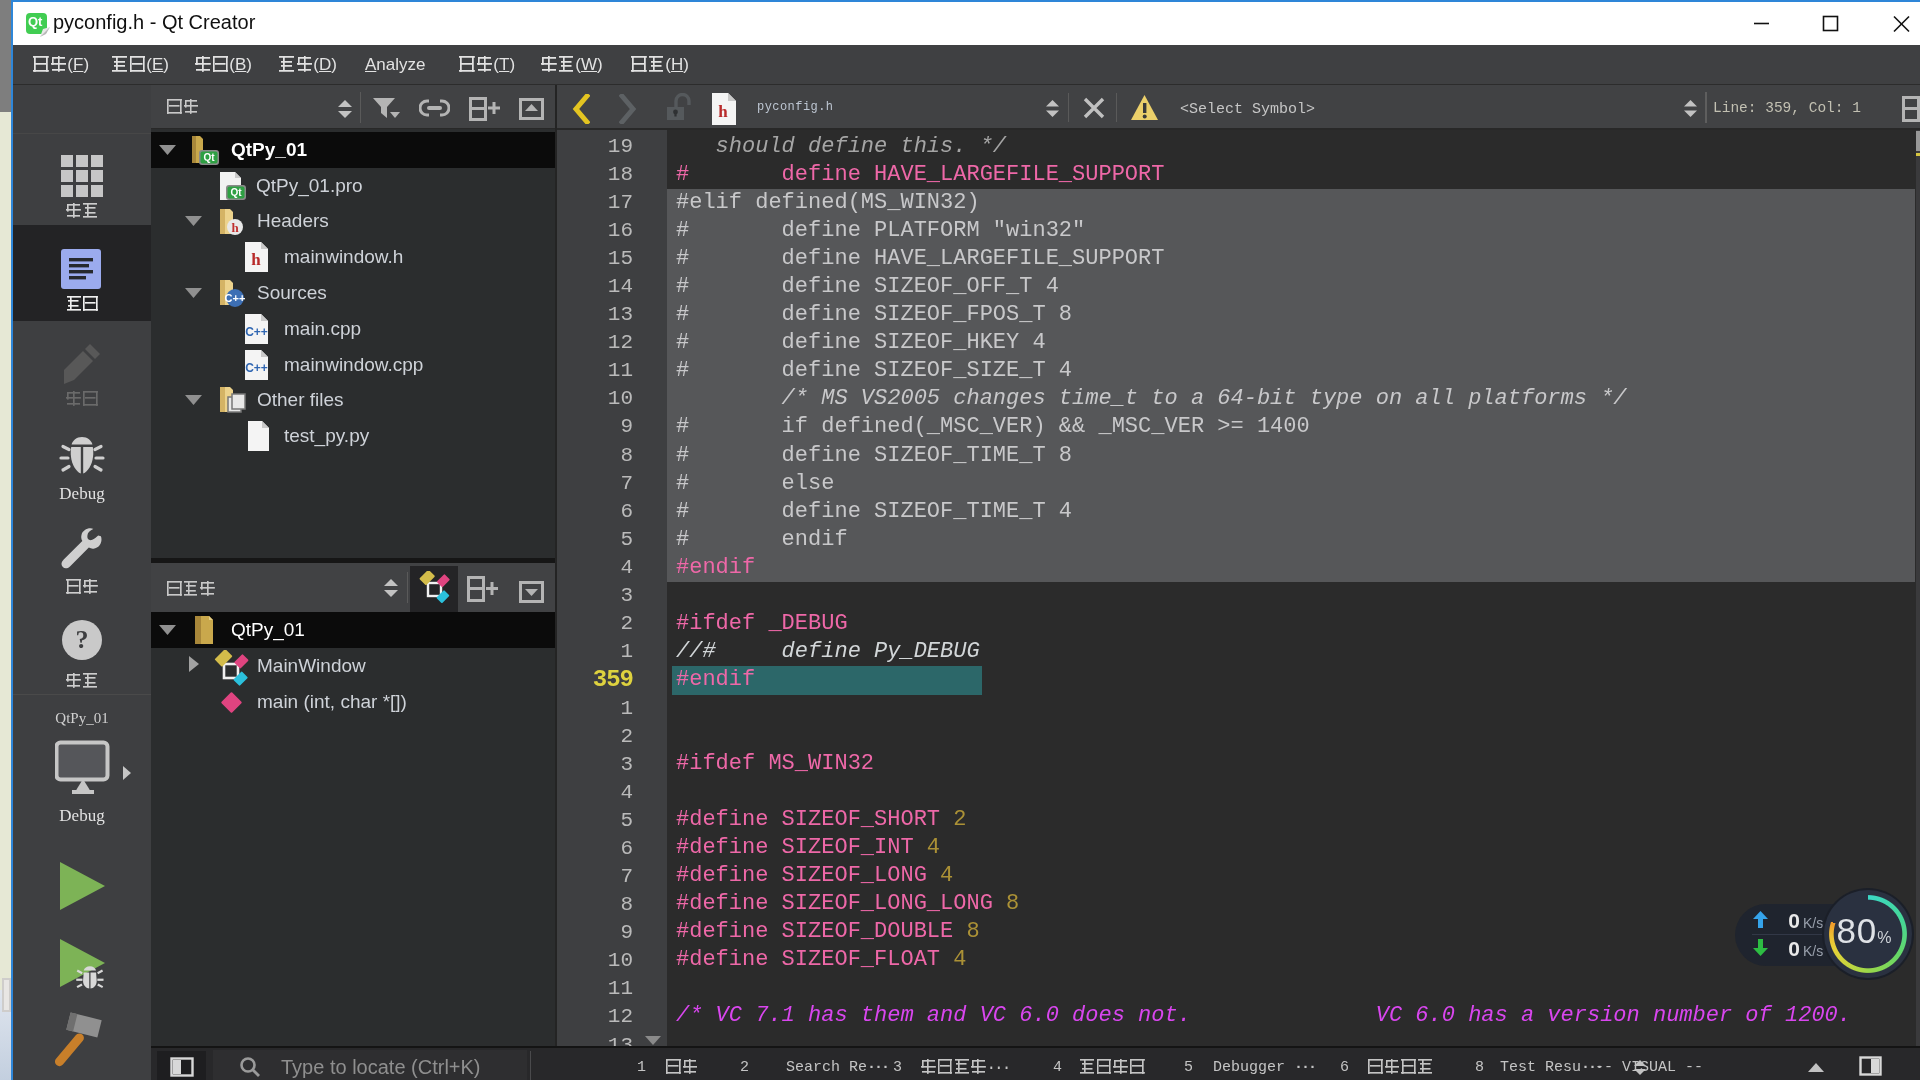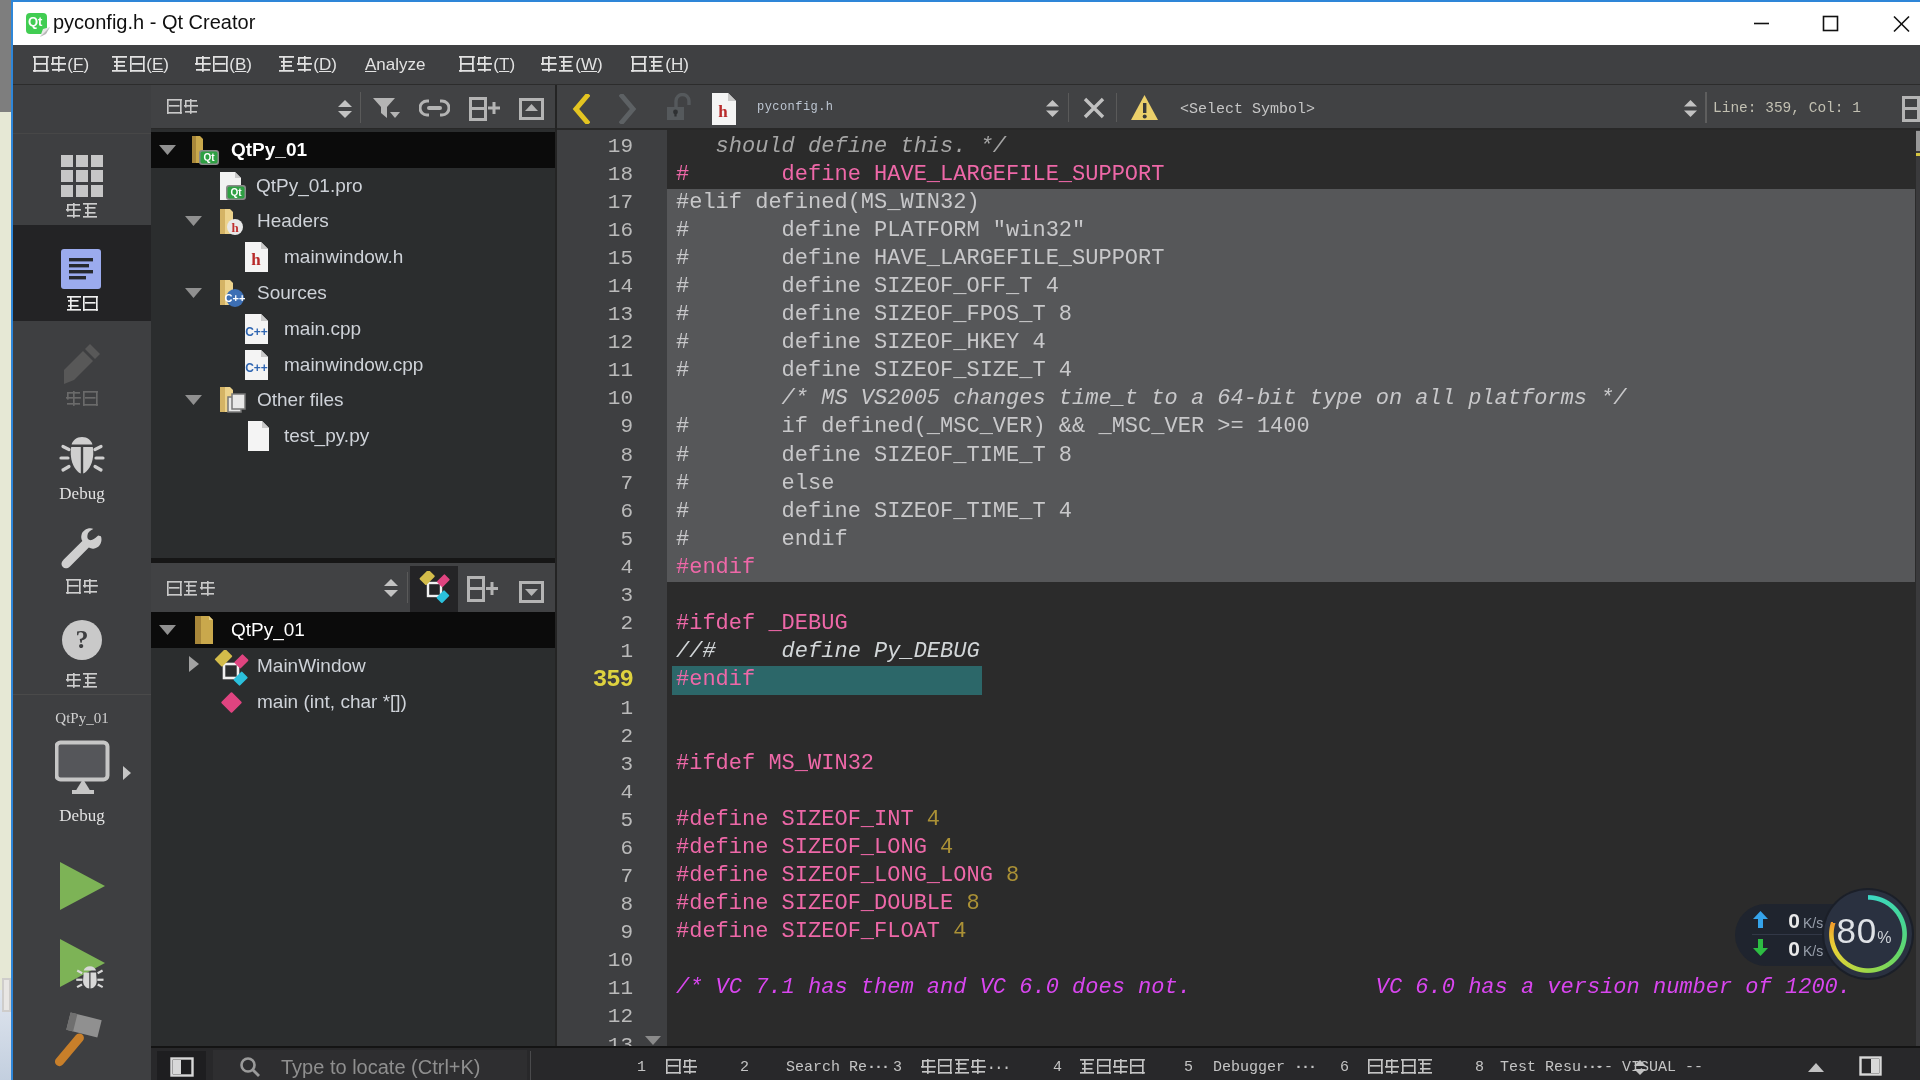--- a/index.html
+++ b/index.html
@@ -445,20 +445,21 @@
 <div>#       endif</div>
 <div style="color:#ee68a8">#endif</div>
 <div> </div>
 <div style="color:#ee68a8">#ifdef _DEBUG</div>
 <div><i style="color:#d2d6d8">//#     define Py_DEBUG</i></div>
 <div style="color:#ee68a8">#endif</div>
 <div> </div>
 <div> </div>
 <div style="color:#ee68a8">#ifdef MS_WIN32</div>
 <div> </div>
+<div><span style="color:#ee68a8">#define SIZEOF_SHORT </span><span style="color:#ab9136">2</span></div>
 <div><span style="color:#ee68a8">#define SIZEOF_INT </span><span style="color:#ab9136">4</span></div>
 <div><span style="color:#ee68a8">#define SIZEOF_LONG </span><span style="color:#ab9136">4</span></div>
 <div><span style="color:#ee68a8">#define SIZEOF_LONG_LONG </span><span style="color:#ab9136">8</span></div>
 <div><span style="color:#ee68a8">#define SIZEOF_DOUBLE </span><span style="color:#ab9136">8</span></div>
 <div><span style="color:#ee68a8">#define SIZEOF_FLOAT </span><span style="color:#ab9136">4</span></div>
 <div> </div>
 <div><i style="color:#d946ef">/* VC 7.1 has them and VC 6.0 does not.              VC 6.0 has a version number of 1200.</i></div>
 </div>
 
 <div class="abs" style="left:1916px;top:130px;width:4px;height:916px;background:#3a3a3c"></div>

